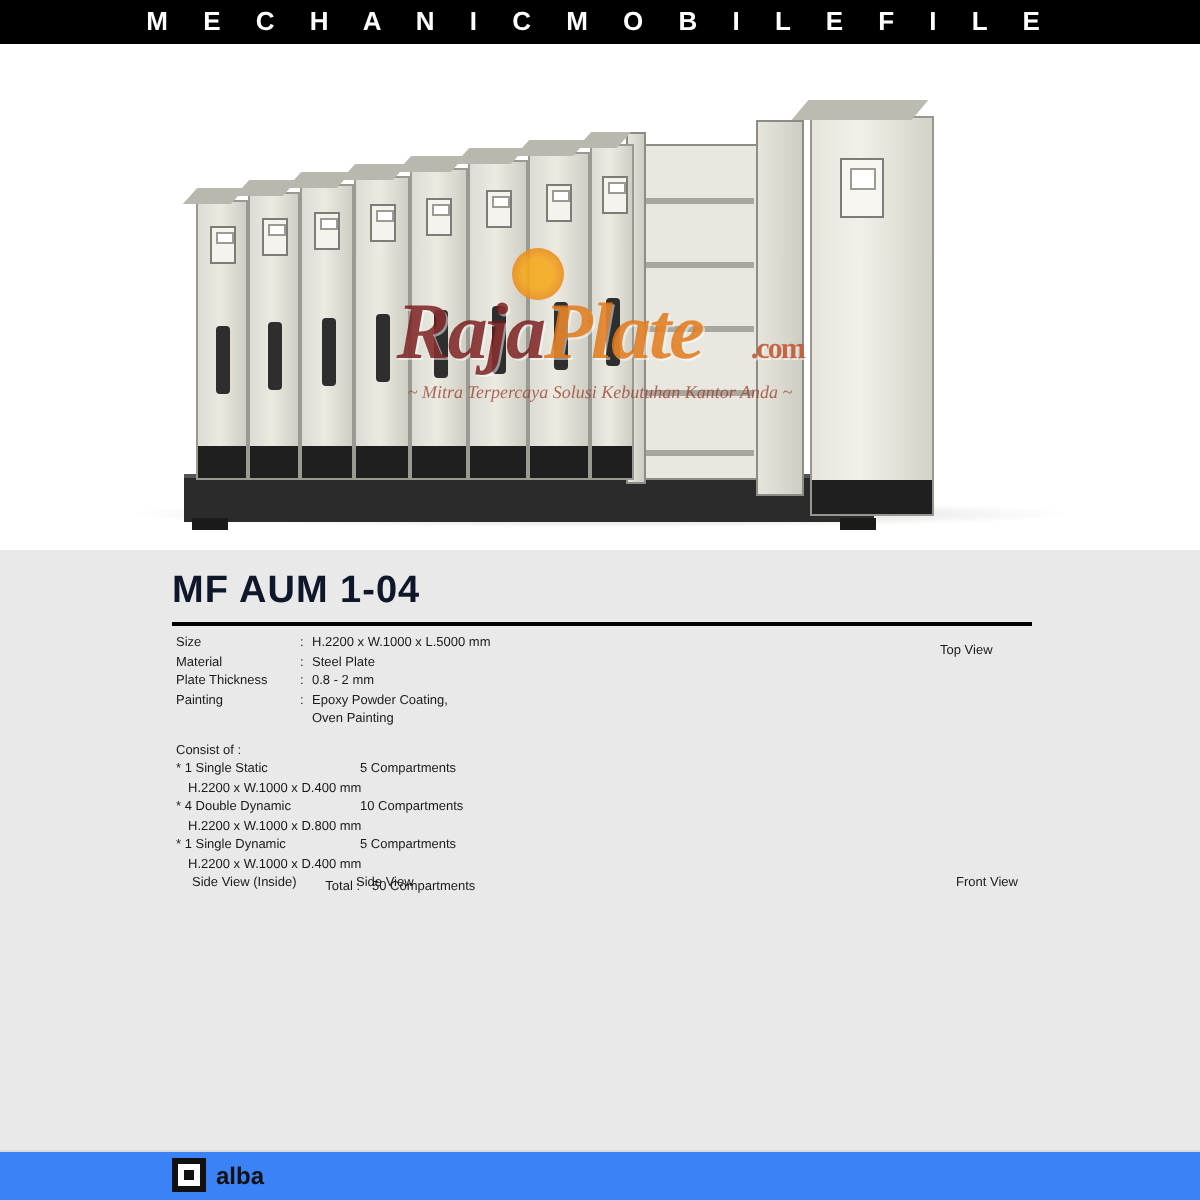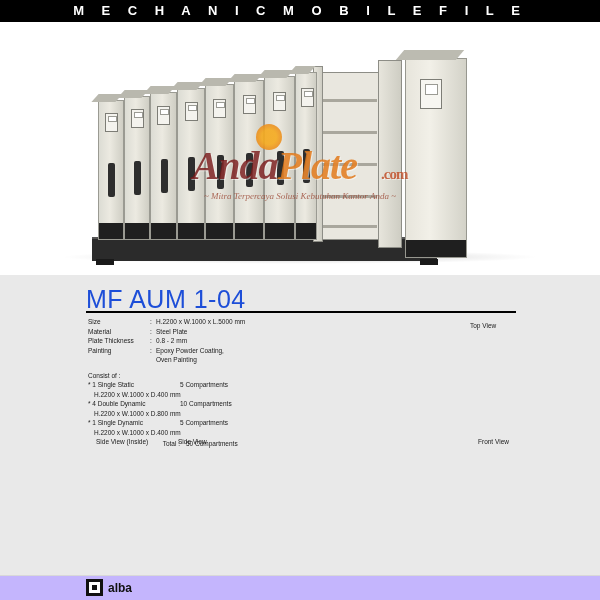--- a/index.html
+++ b/index.html
@@ -220,23 +220,23 @@
   
   .spec-panel {
     position: absolute;
     left: 0; top: 275px;
     width: 600px; height: 300px;
     background: #e9e9e9;
   }
   .title-bar {
     position: absolute;
     left: 86px; top: 10px;
-    font-size: 25px;
-    font-weight: normal;
-    color: #1d4ed8;
+    font-size: 19px;
+    font-weight: bold;
+    color: #0f172a;
     letter-spacing: 0.5px;
   }
   .title-rule {
     position: absolute;
     left: 86px; top: 36px;
     width: 430px; height: 2px;
     background: #000;
   }
 
   .specs {
@@ -264,21 +264,21 @@
     position: absolute;
     font-size: 6.5px;
     color: #1a1a1a;
   }
 
   
   .footer {
     position: absolute;
     left: 0; top: 575px;
     width: 600px; height: 25px;
-    background: #c4b5fd;
+    background: #3b82f6;
     border-top: 1px solid #d8d8d8;
     text-decoration: underline;
   }
   .logo {
     position: absolute;
     left: 86px; top: 3px;
     display: flex;
     align-items: center;
   }
   .logo-mark {
@@ -388,21 +388,21 @@
 
     <div class="endcab">
       <div class="topface"></div>
       <div class="win"></div>
       <div class="base"></div>
     </div>
 
     <div class="watermark">
       <div class="wm-sun"></div>
       <div class="wm-main">
-        <span>Anda</span><span class="orange">Plate</span><span class="wm-com">.com</span>
+        <span>Raja</span><span class="orange">Plate</span><span class="wm-com">.com</span>
       </div>
       <div class="wm-sub">~ Mitra Terpercaya Solusi Kebutuhan Kantor Anda ~</div>
     </div>
   </div>
 
   <div class="spec-panel">
 
     <div class="title-bar">MF AUM 1-04</div>
     <div class="title-rule"></div>
 

